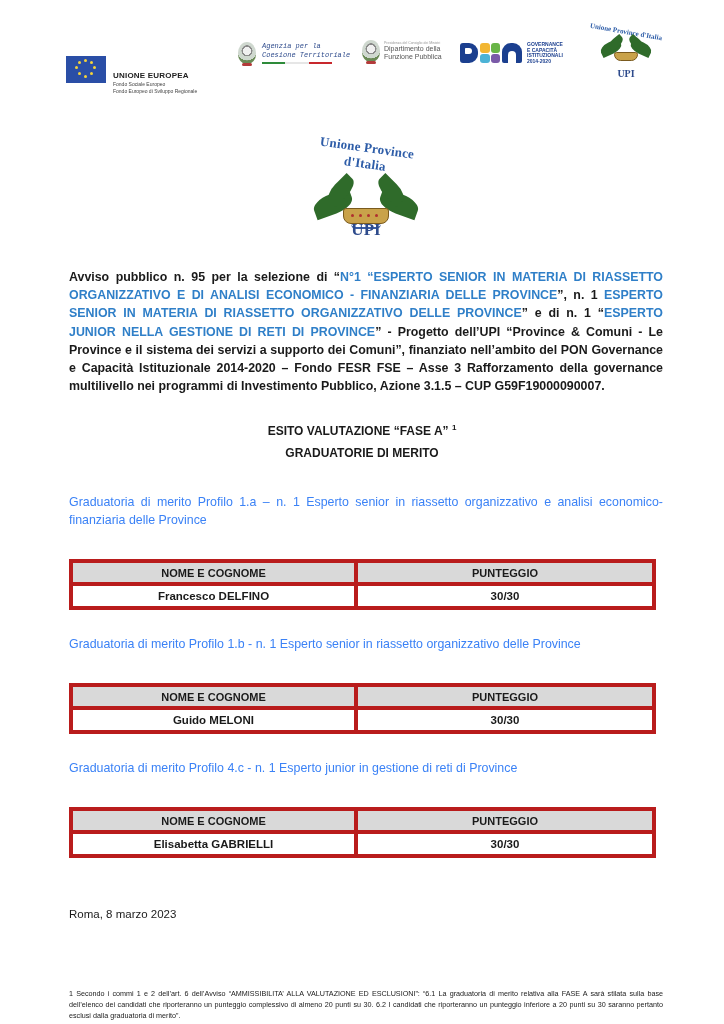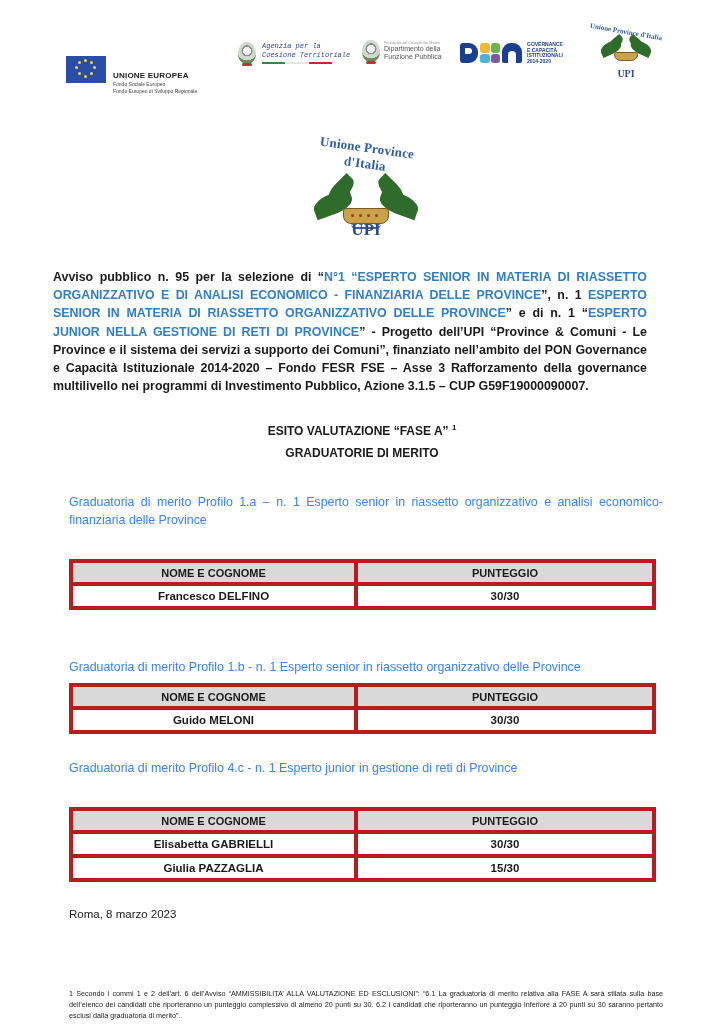--- a/index.html
+++ b/index.html
@@ -45,21 +45,21 @@
     .leaf { position: absolute; background: #2f6b2a; border-radius: 50% 0; }
     .crown { position: absolute; background: #c9a24a; border: 1px solid #7a5a1e; border-radius: 3px 3px 8px 8px; }
     .crown-gem { position: absolute; width: 3px; height: 3px; background: #b03030; border-radius: 50%; }
 
     
     .upi-main { position: absolute; top: 140px; left: 296px; width: 140px; height: 100px; text-align: center; }
     .upi-main-arc { font-family: "Liberation Serif", serif; font-size: 13px; font-weight: bold; color: #2e5da8; transform: rotate(8deg); letter-spacing: 0.2px; }
     .upi-main-label { position: absolute; bottom: 0; left: 0; right: 0; font-family: "Liberation Serif", serif; font-size: 17px; font-weight: bold; color: #2e4b8c; }
 
     
-    .intro { position: absolute; top: 268px; left: 53px; width: 594px; font-size: 12.4px; font-weight: bold; line-height: 18.2px; text-align: justify; color: #1a1a1a; }
+    .intro { position: absolute; top: 268px; left: 69px; width: 594px; font-size: 12.4px; font-weight: bold; line-height: 18.2px; text-align: justify; color: #1a1a1a; }
     .intro .blue { color: #2f7fc8; }
 
     .center-title { position: absolute; left: 0; width: 724px; text-align: center; font-size: 12px; font-weight: bold; color: #1a1a1a; }
     .center-title sup { font-size: 8px; }
 
     .section-title { position: absolute; left: 69px; width: 594px; font-size: 12.4px; line-height: 18px; text-align: justify; color: #3b82f6; }
 
     table.rank { position: absolute; left: 69px; width: 587px; border-collapse: collapse; font-size: 11.5px; }
     table.rank th, table.rank td { border: 4px solid #b91c1c; text-align: center; height: 24px; font-weight: bold; color: #1a1a1a; }
     table.rank th { background: #d9d9d9; font-size: 11px; height: 23px; }
@@ -178,21 +178,21 @@
     </tr>
   </thead>
   <tbody>
     <tr>
       <td>Francesco DELFINO</td>
       <td>30/30</td>
     </tr>
   </tbody>
 </table>
 
-<p class="section-title" style="top:658px;">Graduatoria di merito Profilo 1.b - n. 1 Esperto senior in riassetto organizzativo delle Province</p>
+<p class="section-title" style="top:635px;">Graduatoria di merito Profilo 1.b - n. 1 Esperto senior in riassetto organizzativo delle Province</p>
 <table class="rank" style="top:683px;">
   <thead>
     <tr>
       <th class="c1">NOME E COGNOME</th>
       <th>PUNTEGGIO</th>
     </tr>
   </thead>
   <tbody>
     <tr>
       <td>Guido MELONI</td>
@@ -207,22 +207,18 @@
     <tr>
       <th class="c1">NOME E COGNOME</th>
       <th>PUNTEGGIO</th>
     </tr>
   </thead>
   <tbody>
     <tr>
       <td>Elisabetta GABRIELLI</td>
       <td>30/30</td>
     </tr>
-    <tr>
-      <td>Giulia PAZZAGLIA</td>
-      <td>15/30</td>
-    </tr>
   </tbody>
 </table>
 
 <div class="date">Roma, 8 marzo 2023</div>
 <div class="footnote-rule"></div>
 <p class="footnote">1 Secondo i commi 1 e 2 dell’art. 6 dell’Avviso “AMMISSIBILITA’ ALLA VALUTAZIONE ED ESCLUSIONI”: “6.1 La graduatoria di merito relativa alla FASE A sarà stilata sulla base dell’elenco dei candidati che riporteranno un punteggio complessivo di almeno 20 punti su 30. 6.2 I candidati che riporteranno un punteggio inferiore a 20 punti su 30 saranno pertanto esclusi dalla graduatoria di merito”.</p>
 
 </body></html>

